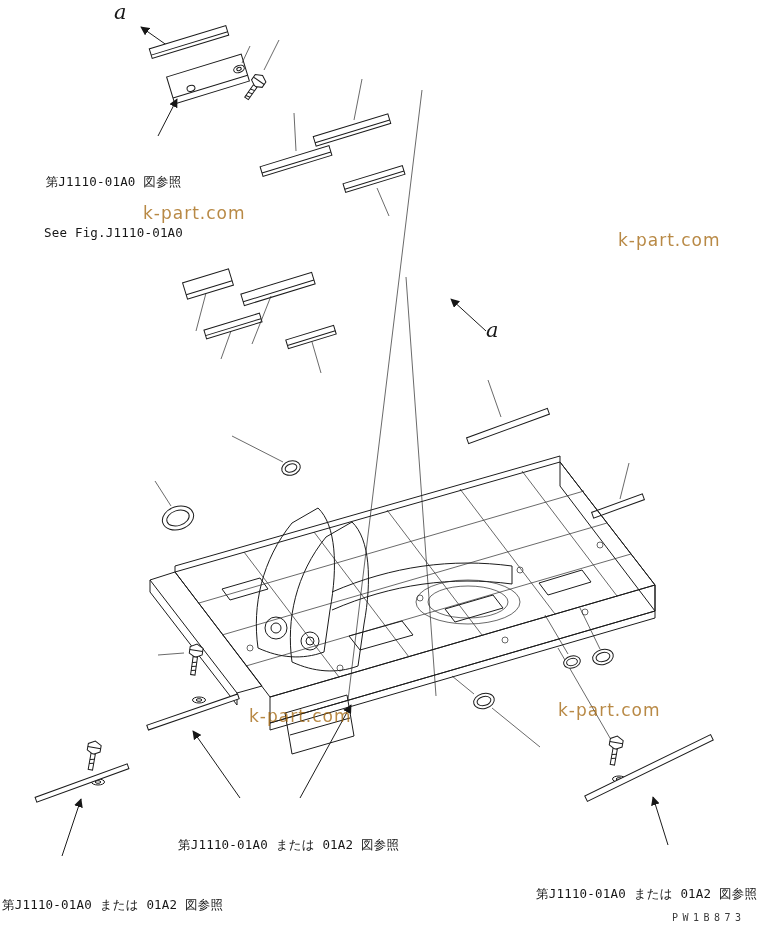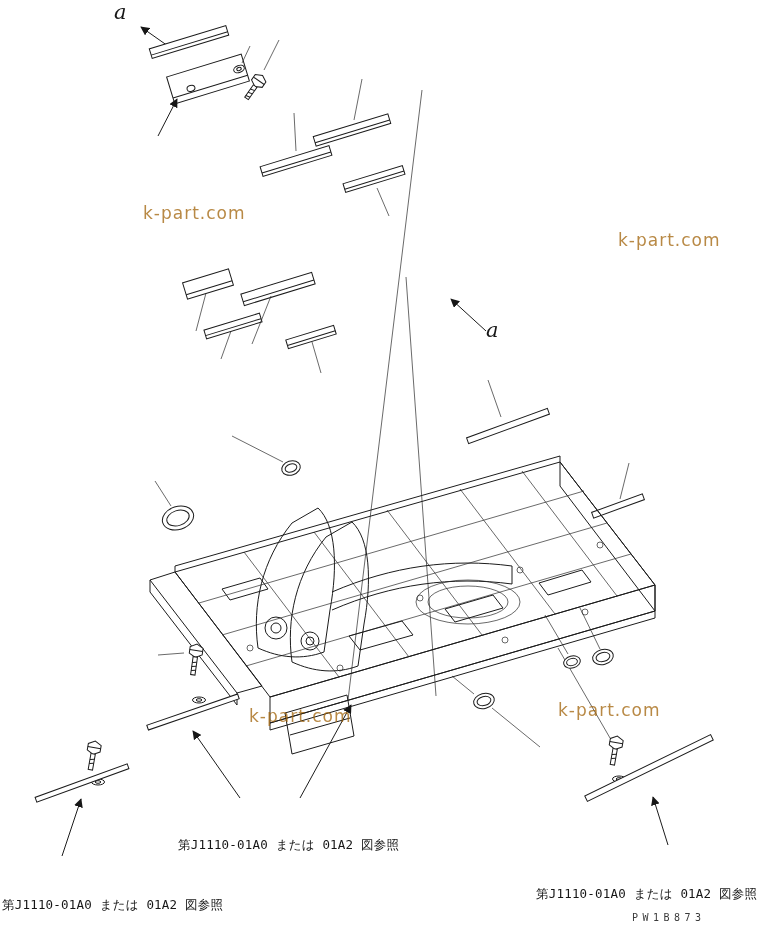--- a/index.html
+++ b/index.html
@@ -288,34 +288,38 @@
       <line x1="240" y1="798" x2="193" y2="731" marker-end="url(#arr)"></line>
       <line x1="300" y1="798" x2="351" y2="705" marker-end="url(#arr)"></line>
       <line x1="62" y1="856" x2="81" y2="799" marker-end="url(#arr)"></line>
       <line x1="668" y1="845" x2="653" y2="797" marker-end="url(#arr)"></line>
     </g>
   </svg>
 
   <div class="label sec" style="left:114px;top:0px;">a</div>
   <div class="label sec" style="left:486px;top:318px;">a</div>
 
+  <div class="label ref" style="left:44px;top:139px;">
+    <span>第J1110-01A0 図参照</span>
+    <span>See Fig.J1110-01A0</span>
+  </div>
 
   <div class="label ref" style="left:178px;top:802px;">
     <span>第J1110-01A0 または 01A2 図参照</span>
   </div>
 
   <div class="label ref" style="left:2px;top:862px;">
     <span>第J1110-01A0 または 01A2 図参照</span>
     
   </div>
 
   <div class="label ref" style="left:536px;top:851px;">
     <span>第J1110-01A0 または 01A2 図参照</span>
     
   </div>
 
   <div class="label wm" style="left:143px;top:203px;">k-part.com</div>
   <div class="label wm" style="left:618px;top:230px;">k-part.com</div>
   <div class="label wm" style="left:249px;top:706px;">k-part.com</div>
   <div class="label wm" style="left:558px;top:700px;">k-part.com</div>
 
-  <div class="label dwg" style="left:632px;top:912px;text-align:right;">PW1B873</div>
+  <div class="label dwg" style="left:672px;top:912px;text-align:right;">PW1B873</div>
 </div>
 
 </body></html>

